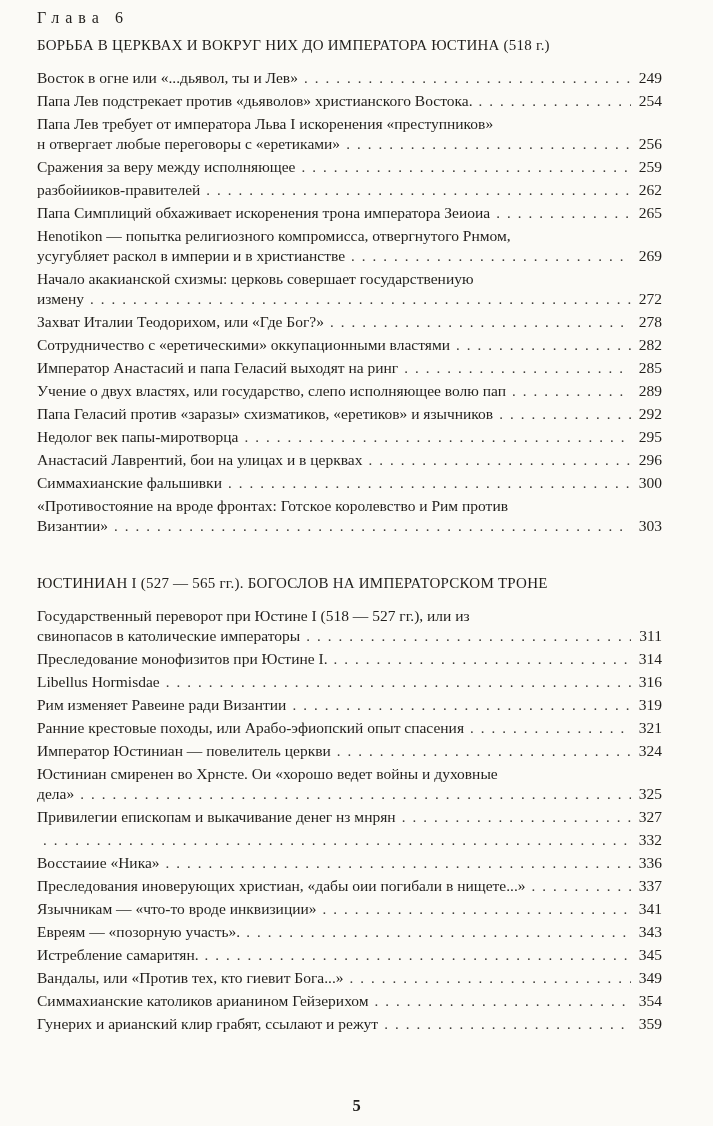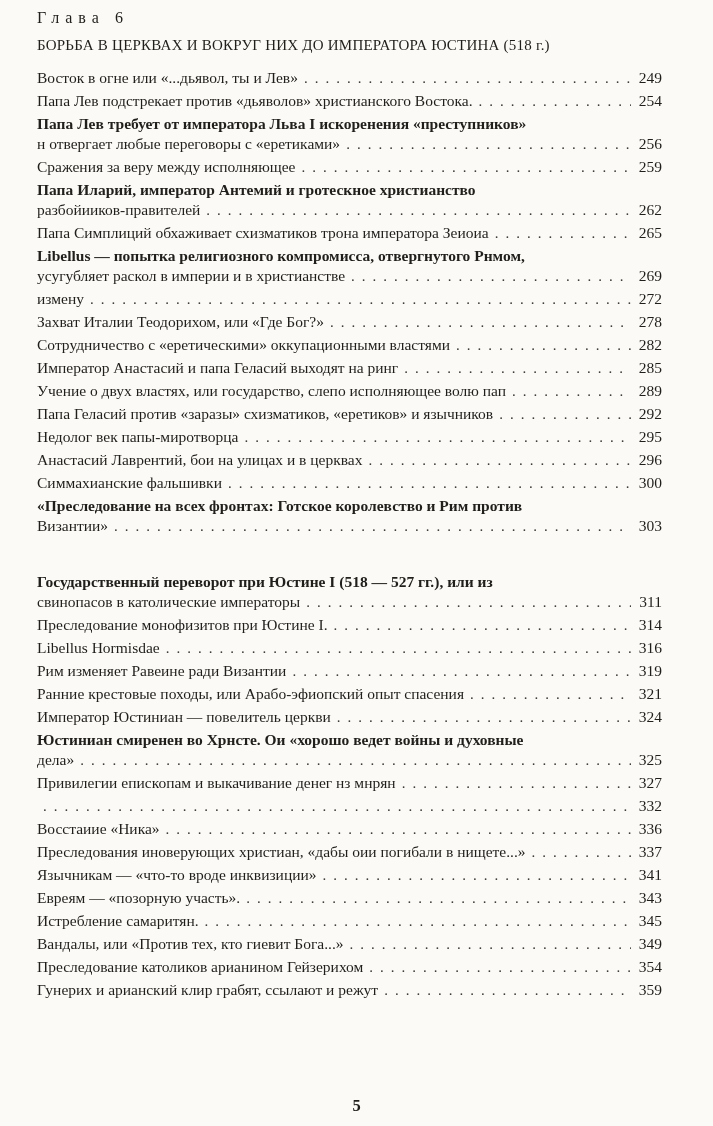--- a/index.html
+++ b/index.html
@@ -33,21 +33,21 @@
     white-space: nowrap;
     font-weight: 400;
   }
   .chapter-7 { margin-top: 36px; }
   .toc { }
   .entry {
     font-size: 15.5px;
     line-height: 20px;
     margin-bottom: 3px;
   }
-  .entry .pre { white-space: nowrap; font-weight: bold; }
+  .entry .pre { white-space: nowrap; }
   .entry .row {
     display: flex;
     align-items: baseline;
   }
   .entry .t { white-space: nowrap; }
   .entry .dots {
     flex: 1;
     overflow: hidden;
     white-space: nowrap;
     letter-spacing: 7px;
@@ -103,43 +103,43 @@
             </div>
           </div>
           <div class="entry">
             <div class="row">
               <span class="t">Сражения за веру между исполняющее</span>
               <span class="dots">................................................................................</span>
               <span class="pg">259</span>
             </div>
           </div>
           <div class="entry">
-            <div class="pre">Папа Иларий, император Антемий и гротескное христианство</div>
             <div class="row">
               <span class="t">разбойииков-правителей</span>
               <span class="dots">................................................................................</span>
               <span class="pg">262</span>
             </div>
           </div>
           <div class="entry">
             <div class="row">
-              <span class="t">Папа Симплиций обхаживает схизматиков трона императора Зеиоиа</span>
+              <span class="t">Папа Симплиций обхаживает искоренения трона императора Зеиоиа</span>
               <span class="dots">................................................................................</span>
               <span class="pg">265</span>
             </div>
           </div>
           <div class="entry">
-            <div class="pre">Libellus — попытка религиозного компромисса, отвергнутого Рнмом,</div>
+            <div class="pre">Henotikon — попытка религиозного компромисса, отвергнутого Рнмом,</div>
             <div class="row">
               <span class="t">усугубляет раскол в империи и в христианстве</span>
               <span class="dots">................................................................................</span>
               <span class="pg">269</span>
             </div>
           </div>
           <div class="entry">
+            <div class="pre">Начало акакианской схизмы: церковь совершает государствениую</div>
             <div class="row">
               <span class="t">измену</span>
               <span class="dots">................................................................................</span>
               <span class="pg">272</span>
             </div>
           </div>
           <div class="entry">
             <div class="row">
               <span class="t">Захват Италии Теодорихом, или «Где Бог?»</span>
               <span class="dots">................................................................................</span>
@@ -189,31 +189,32 @@
             </div>
           </div>
           <div class="entry">
             <div class="row">
               <span class="t">Симмахианские фальшивки</span>
               <span class="dots">................................................................................</span>
               <span class="pg">300</span>
             </div>
           </div>
           <div class="entry">
-            <div class="pre">«Преследование на всех фронтах: Готское королевство и Рим против</div>
+            <div class="pre">«Противостояние на вроде фронтах: Готское королевство и Рим против</div>
             <div class="row">
               <span class="t">Византии»</span>
               <span class="dots">................................................................................</span>
               <span class="pg">303</span>
             </div>
           </div>
         </div>
     </section>
 
     <section class="chapter chapter-7">
+      <div class="chapter-title">ЮСТИНИАН I (527 — 565 гг.). БОГОСЛОВ НА ИМПЕРАТОРСКОМ ТРОНЕ</div>
       <div class="toc">
           <div class="entry">
             <div class="pre">Государственный переворот при Юстине I (518 — 527 гг.), или из</div>
             <div class="row">
               <span class="t">свинопасов в католические императоры</span>
               <span class="dots">................................................................................</span>
               <span class="pg">311</span>
             </div>
           </div>
           <div class="entry">
@@ -309,21 +310,21 @@
           </div>
           <div class="entry">
             <div class="row">
               <span class="t">Вандалы, или «Против тех, кто гиевит Бога...»</span>
               <span class="dots">................................................................................</span>
               <span class="pg">349</span>
             </div>
           </div>
           <div class="entry">
             <div class="row">
-              <span class="t">Преследование католиков арианином Гейзерихом</span>
+              <span class="t">Симмахианские католиков арианином Гейзерихом</span>
               <span class="dots">................................................................................</span>
               <span class="pg">354</span>
             </div>
           </div>
           <div class="entry">
             <div class="row">
               <span class="t">Гунерих и арианский клир грабят, ссылают и режут</span>
               <span class="dots">................................................................................</span>
               <span class="pg">359</span>
             </div>

